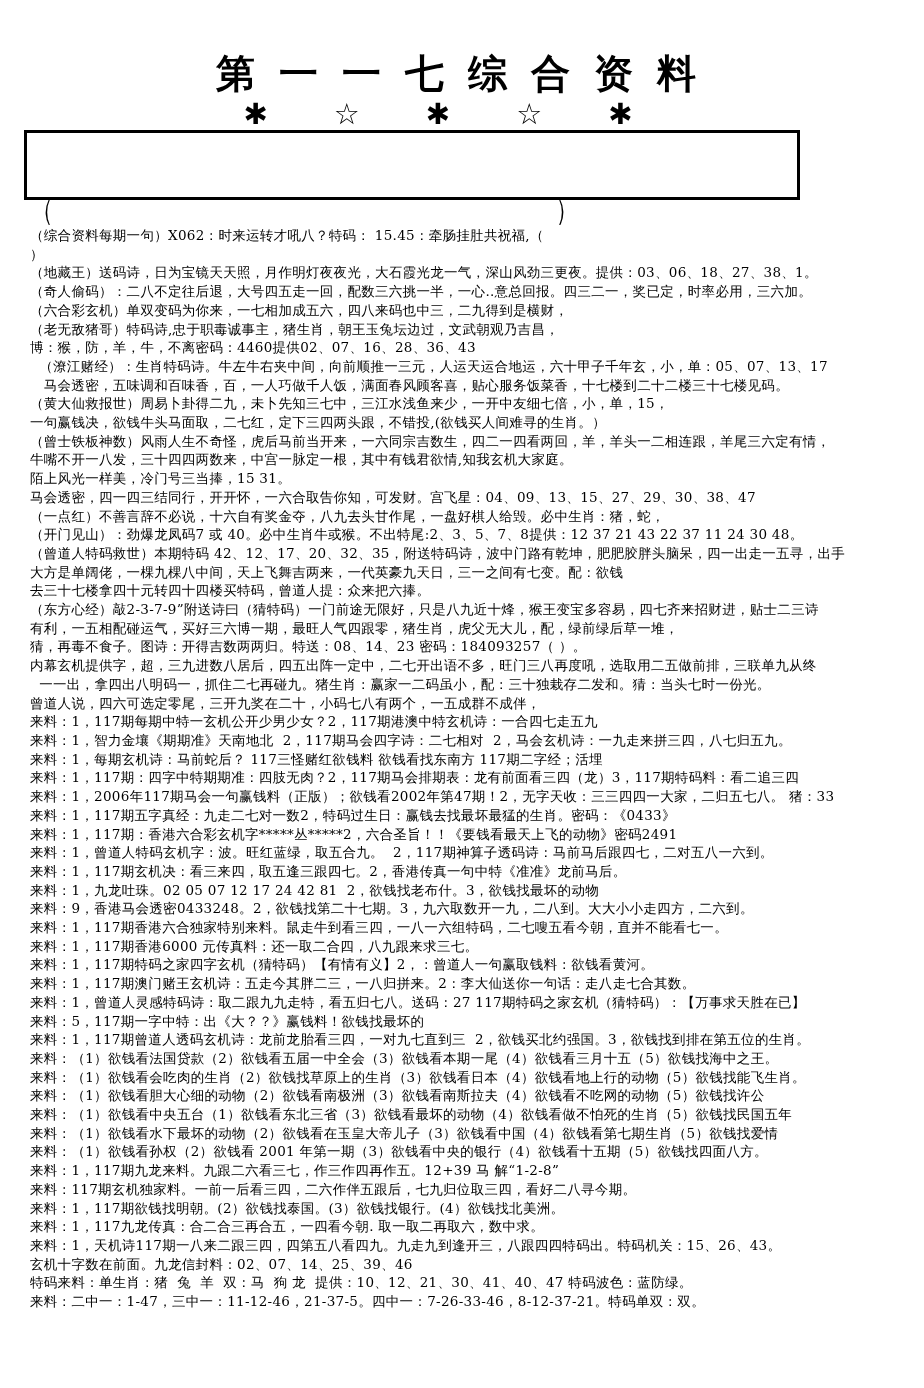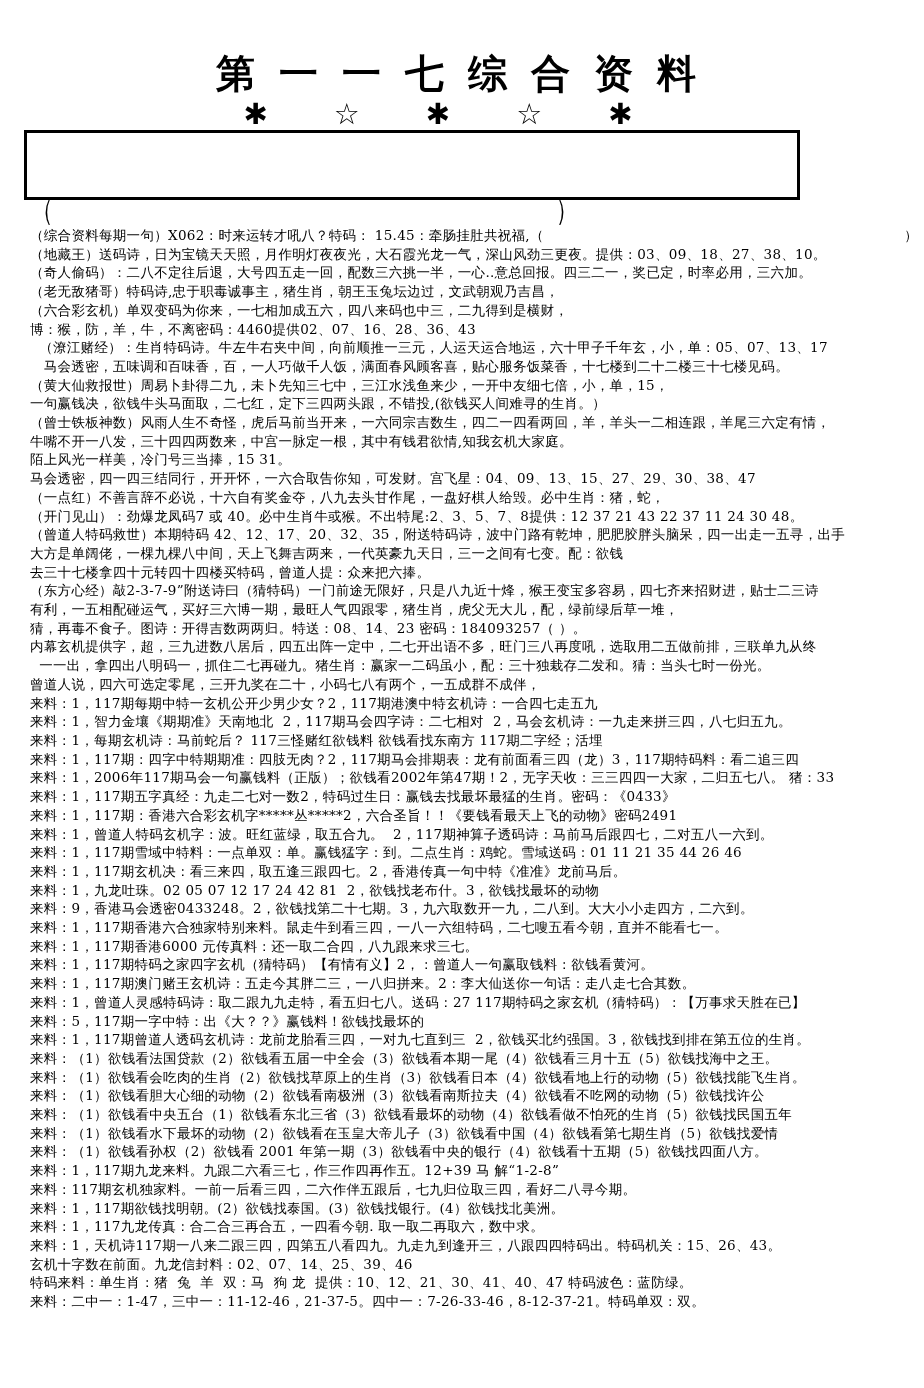--- a/index.html
+++ b/index.html
@@ -60,20 +60,21 @@
   }
   .line {
     margin: 0;
     line-height: 18.7px;
     white-space: pre;
     letter-spacing: 0.3px;
   }
   .intro {
     display: flex;
     justify-content: space-between;
+    flex-direction: column;
   }
 </style>
 </head>
 <body>
 
 <div class="page">
 
   <h1 class="title">第一一七综合资料</h1>
 
   <div class="stars"><span class="star">✱</span><span class="star">☆</span><span class="star">✱</span><span class="star">☆</span><span class="star">✱</span></div>
@@ -84,24 +85,24 @@
     <span class="p-left">（</span>
     <span class="p-right">）</span>
   </div>
 
   <div class="body-text">
     <p class="line intro">
       <span>（综合资料每期一句）X062：时来运转才吼八？特码： 15.45：牵肠挂肚共祝福,（</span>
       <span>）</span>
     </p>
     <div>
-        <p class="line">（地藏王）送码诗，日为宝镜天天照，月作明灯夜夜光，大石霞光龙一气，深山风劲三更夜。提供：03、09、18、27、38、10。</p>
+        <p class="line">（地藏王）送码诗，日为宝镜天天照，月作明灯夜夜光，大石霞光龙一气，深山风劲三更夜。提供：03、06、18、27、38、1。</p>
         <p class="line">（奇人偷码）：二八不定往后退，大号四五走一回，配数三六挑一半，一心..意总回报。四三二一，奖已定，时率必用，三六加。</p>
+        <p class="line">（六合彩玄机）单双变码为你来，一七相加成五六，四八来码也中三，二九得到是横财，</p>
         <p class="line">（老无敌猪哥）特码诗,忠于职毒诚事主，猪生肖，朝王玉兔坛边过，文武朝观乃吉昌，</p>
-        <p class="line">（六合彩玄机）单双变码为你来，一七相加成五六，四八来码也中三，二九得到是横财，</p>
         <p class="line">博：猴，防，羊，牛，不离密码：4460提供02、07、16、28、36、43</p>
         <p class="line">  （潦江赌经）：生肖特码诗。牛左牛右夹中间，向前顺推一三元，人运天运合地运，六十甲子千年玄，小，单：05、07、13、17</p>
         <p class="line">   马会透密，五味调和百味香，百，一人巧做千人饭，满面春风顾客喜，贴心服务饭菜香，十七楼到二十二楼三十七楼见码。</p>
         <p class="line">（黄大仙救报世）周易卜卦得二九，未卜先知三七中，三江水浅鱼来少，一开中友细七倍，小，单，15，</p>
         <p class="line">一句赢钱决，欲钱牛头马面取，二七红，定下三四两头跟，不错投,(欲钱买人间难寻的生肖。）</p>
         <p class="line">（曾士铁板神数）风雨人生不奇怪，虎后马前当开来，一六同宗吉数生，四二一四看两回，羊，羊头一二相连跟，羊尾三六定有情，</p>
         <p class="line">牛嘴不开一八发，三十四四两数来，中宫一脉定一根，其中有钱君欲情,知我玄机大家庭。</p>
         <p class="line">陌上风光一样美，冷门号三当捧，15 31。</p>
         <p class="line">马会透密，四一四三结同行，开开怀，一六合取告你知，可发财。宫飞星：04、09、13、15、27、29、30、38、47</p>
         <p class="line">（一点红）不善言辞不必说，十六自有奖金夺，八九去头甘作尾，一盘好棋人给毁。必中生肖：猪，蛇，</p>
@@ -116,21 +117,20 @@
         <p class="line">  一一出，拿四出八明码一，抓住二七再碰九。猪生肖：赢家一二码虽小，配：三十独栽存二发和。猜：当头七时一份光。</p>
         <p class="line">曾道人说，四六可选定零尾，三开九奖在二十，小码七八有两个，一五成群不成伴，</p>
         <p class="line">来料：1，117期每期中特一玄机公开少男少女？2，117期港澳中特玄机诗：一合四七走五九</p>
         <p class="line">来料：1，智力金壤《期期准》天南地北  2，117期马会四字诗：二七相对  2，马会玄机诗：一九走来拼三四，八七归五九。</p>
         <p class="line">来料：1，每期玄机诗：马前蛇后？ 117三怪赌红欲钱料 欲钱看找东南方 117期二字经；活埋</p>
         <p class="line">来料：1，117期：四字中特期期准：四肢无肉？2，117期马会排期表：龙有前面看三四（龙）3，117期特码料：看二追三四</p>
         <p class="line">来料：1，2006年117期马会一句赢钱料（正版）；欲钱看2002年第47期！2，无字天收：三三四四一大家，二归五七八。 猪：33</p>
         <p class="line">来料：1，117期五字真经：九走二七对一数2，特码过生日：赢钱去找最坏最猛的生肖。密码：《0433》</p>
         <p class="line">来料：1，117期：香港六合彩玄机字*****丛*****2，六合圣旨！！《要钱看最天上飞的动物》密码2491</p>
         <p class="line">来料：1，曾道人特码玄机字：波。旺红蓝绿，取五合九。  2，117期神算子透码诗：马前马后跟四七，二对五八一六到。</p>
-        <p class="line">来料：1，117期雪域中特料：一点单双：单。赢钱猛字：到。二点生肖：鸡蛇。雪域送码：01 11 21 35 44 26 46</p>
         <p class="line">来料：1，117期玄机决：看三来四，取五逢三跟四七。2，香港传真一句中特《准准》龙前马后。</p>
         <p class="line">来料：1，九龙吐珠。02 05 07 12 17 24 42 81  2，欲钱找老布什。3，欲钱找最坏的动物</p>
         <p class="line">来料：9，香港马会透密0433248。2，欲钱找第二十七期。3，九六取数开一九，二八到。大大小小走四方，二六到。</p>
         <p class="line">来料：1，117期香港六合独家特别来料。鼠走牛到看三四，一八一六组特码，二七嗖五看今朝，直并不能看七一。</p>
         <p class="line">来料：1，117期香港6000 元传真料：还一取二合四，八九跟来求三七。</p>
         <p class="line">来料：1，117期特码之家四字玄机（猜特码）【有情有义】2，：曾道人一句赢取钱料：欲钱看黄河。</p>
         <p class="line">来料：1，117期澳门赌王玄机诗：五走今其胖二三，一八归拼来。2：李大仙送你一句话：走八走七合其数。</p>
         <p class="line">来料：1，曾道人灵感特码诗：取二跟九九走特，看五归七八。送码：27 117期特码之家玄机（猜特码）：【万事求天胜在已】</p>
         <p class="line">来料：5，117期一字中特：出《大？？》赢钱料！欲钱找最坏的</p>
         <p class="line">来料：1，117期曾道人透码玄机诗：龙前龙胎看三四，一对九七直到三  2，欲钱买北约强国。3，欲钱找到排在第五位的生肖。</p>

